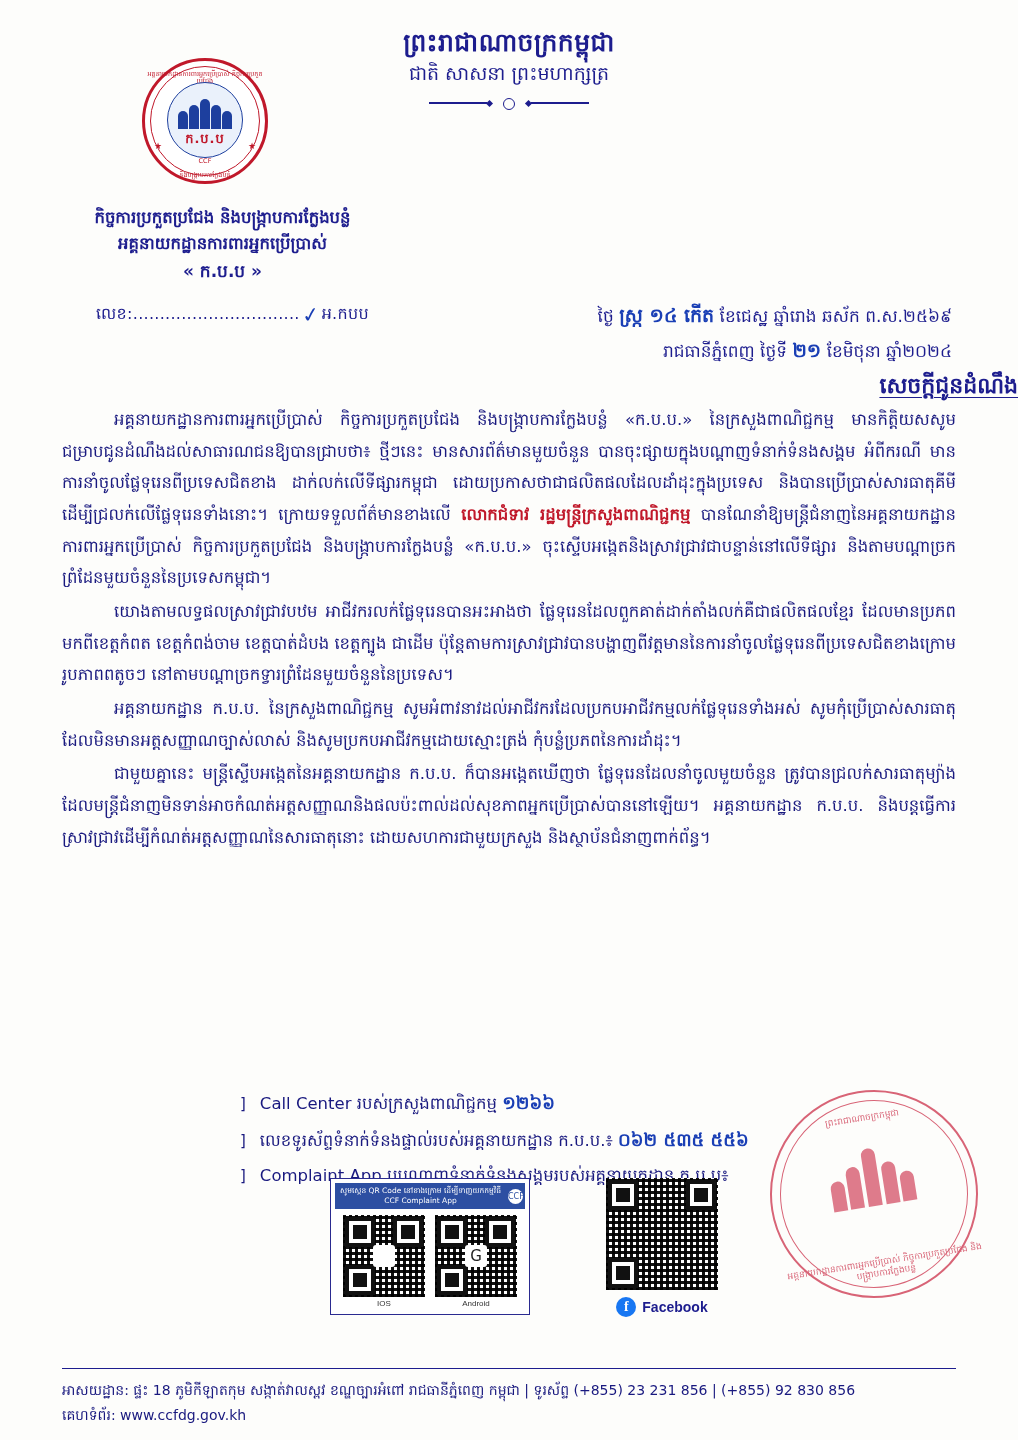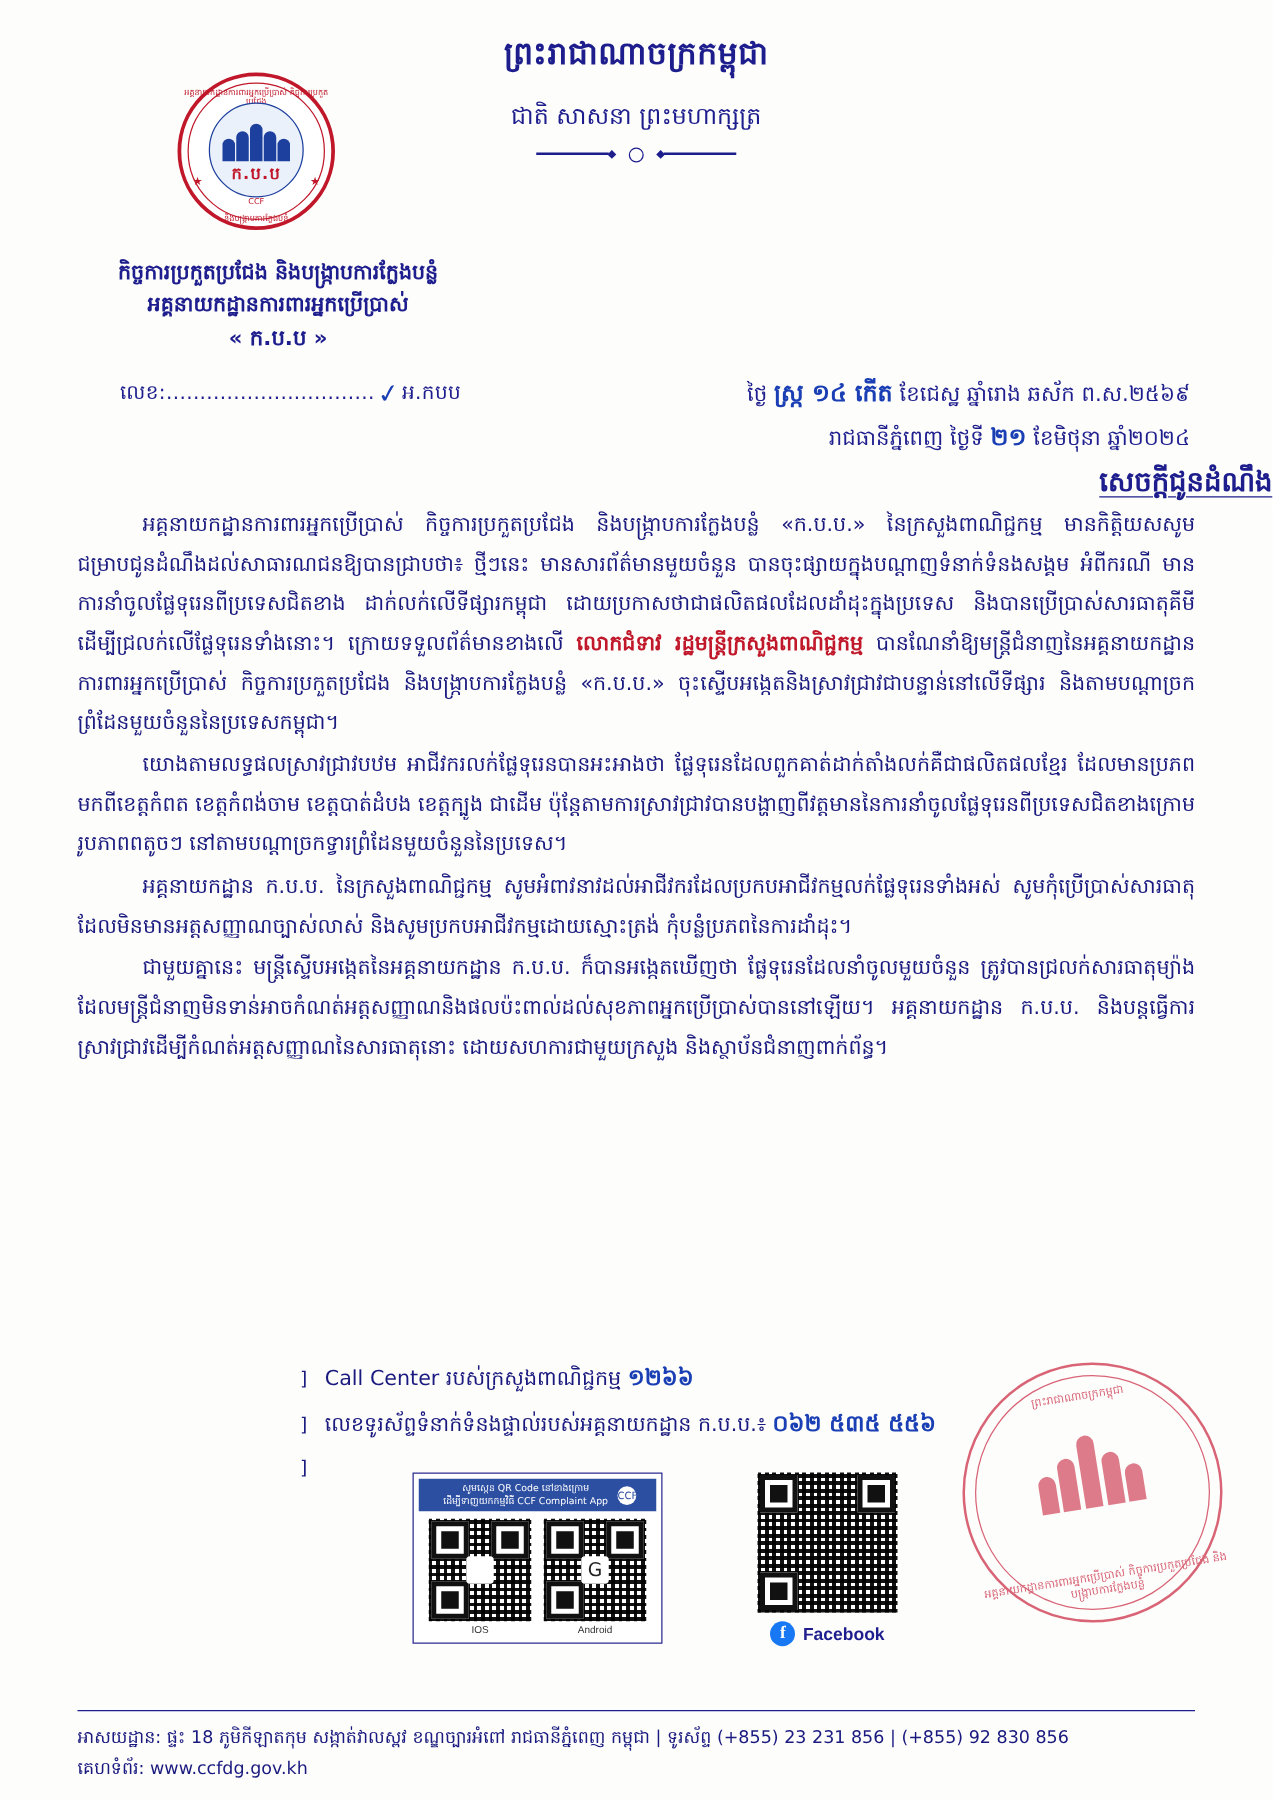--- a/index.html
+++ b/index.html
@@ -30,21 +30,21 @@
   .kingdom-title {
     font-size: 25px;
     font-weight: bold;
     color: #1d1d8e;
     letter-spacing: 0.5px;
     line-height: 1.35;
   }
   .nation-motto {
     font-size: 19px;
     color: #1d1d8e;
-    margin-top: 20px;
+    margin-top: 0;
     line-height: 1.4;
   }
   .divider-orn {
     margin: 10px auto 0;
     width: 160px;
     height: 14px;
     position: relative;
   }
   .divider-orn .bar {
     position: absolute;
@@ -278,21 +278,21 @@
     border: 1px solid #2a2a90;
     background: #ffffff;
     padding: 4px 4px 6px;
     box-sizing: border-box;
   }
   .qr-card-head {
     background: #2d4fa2;
     color: #fff;
     font-size: 7.5px;
     line-height: 1.35;
-    padding: 3px 16px;
+    padding: 3px 2px;
     display: flex;
     align-items: center;
     justify-content: space-between;
     gap: 4px;
   }
   .qr-card-head .txt { flex: 1; text-align: center; }
   .qr-card-head .circle {
     width: 15px; height: 15px; border-radius: 50%;
     background: #fff; color: #2d4fa2;
     font-size: 8px; line-height: 15px; text-align: center;
@@ -515,20 +515,21 @@
       <div class="item">
         <span class="bullet">]</span>
         <span><span>Call Center របស់ក្រសួងពាណិជ្ជកម្ម </span><span class="hand-num">១២៦៦</span></span>
       </div>
       <div class="item">
         <span class="bullet">]</span>
         <span><span>លេខទូរស័ព្ទទំនាក់ទំនងផ្ទាល់របស់អគ្គនាយកដ្ឋាន ក.ប.ប.៖ </span><span class="hand-num">០៦២ ៥៣៥ ៥៥៦</span></span>
       </div>
       <div class="item">
         <span class="bullet">]</span>
+        <span><span>Complaint App ឬបណ្តាញទំនាក់ទំនងសង្គមរបស់អគ្គនាយកដ្ឋាន ក.ប.ប៖</span></span>
       </div>
     </div>
 
   <div class="qr-row">
     <div class="qr-card">
       <div class="qr-card-head">
         <span class="txt">សូមស្កេន QR Code នៅខាងក្រោម ដើម្បីទាញយកកម្មវិធី CCF Complaint App</span>
         <span class="circle">CCF</span>
       </div>
       <div class="qr-pair">

